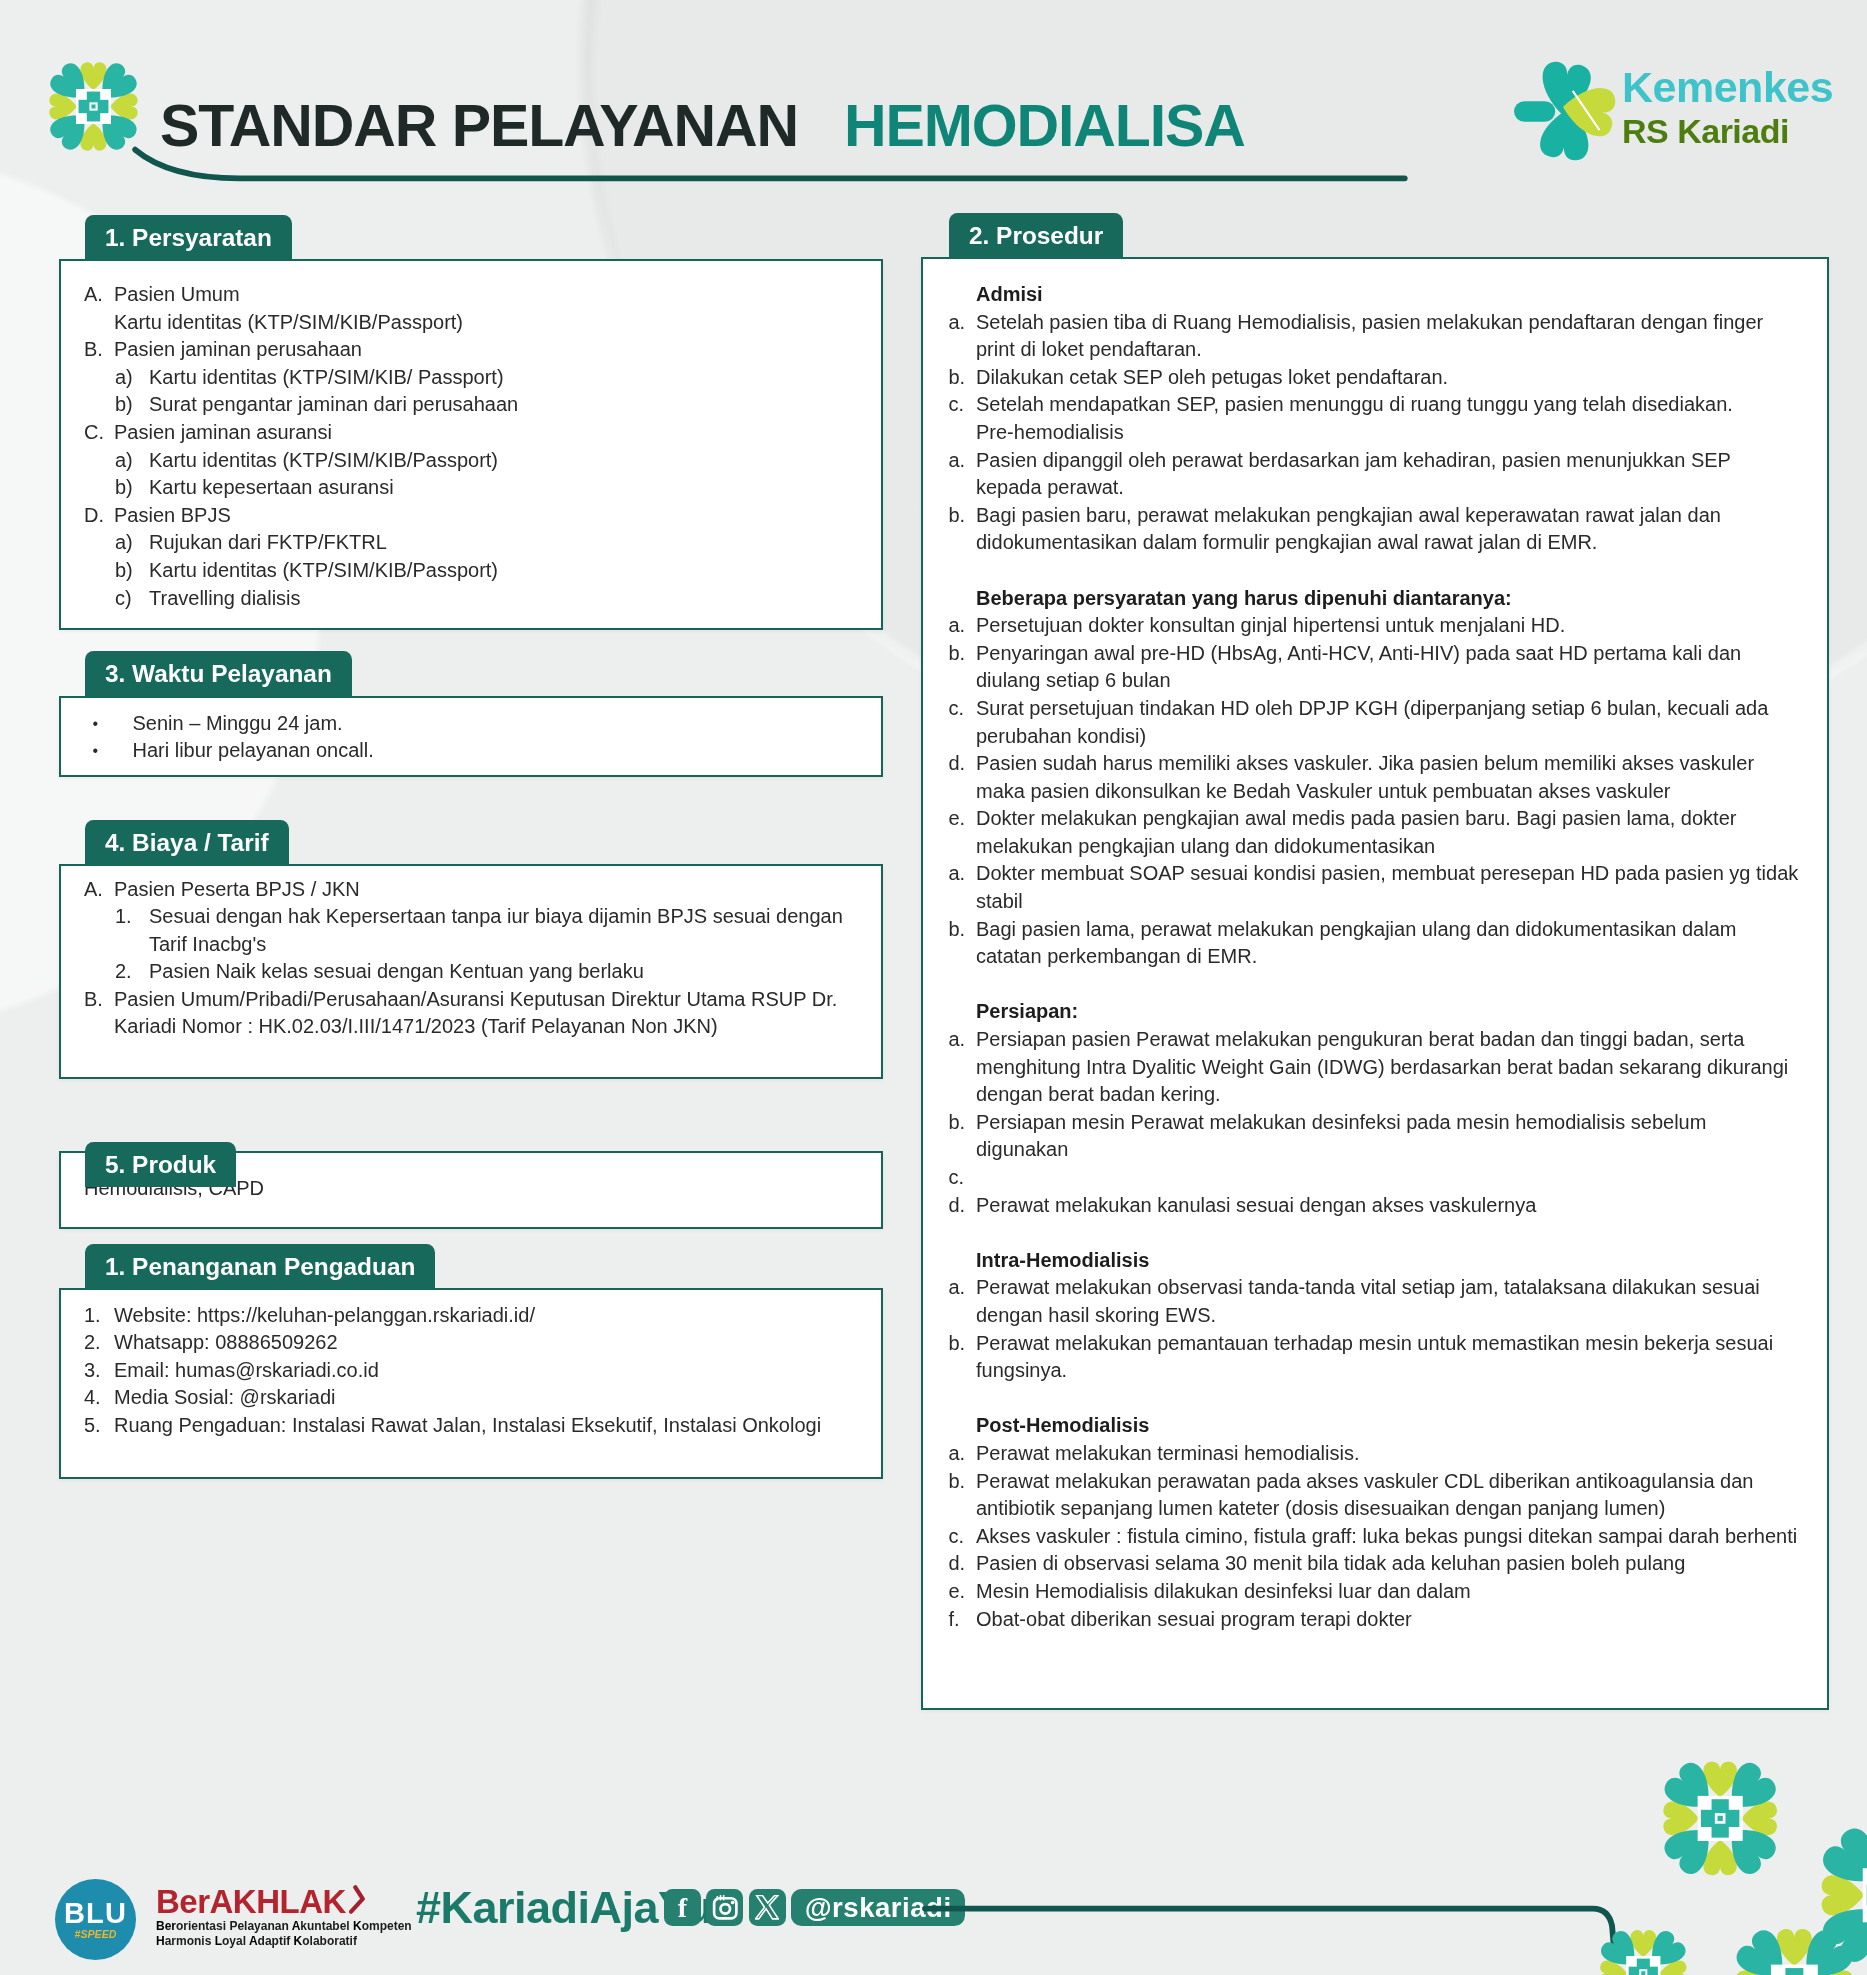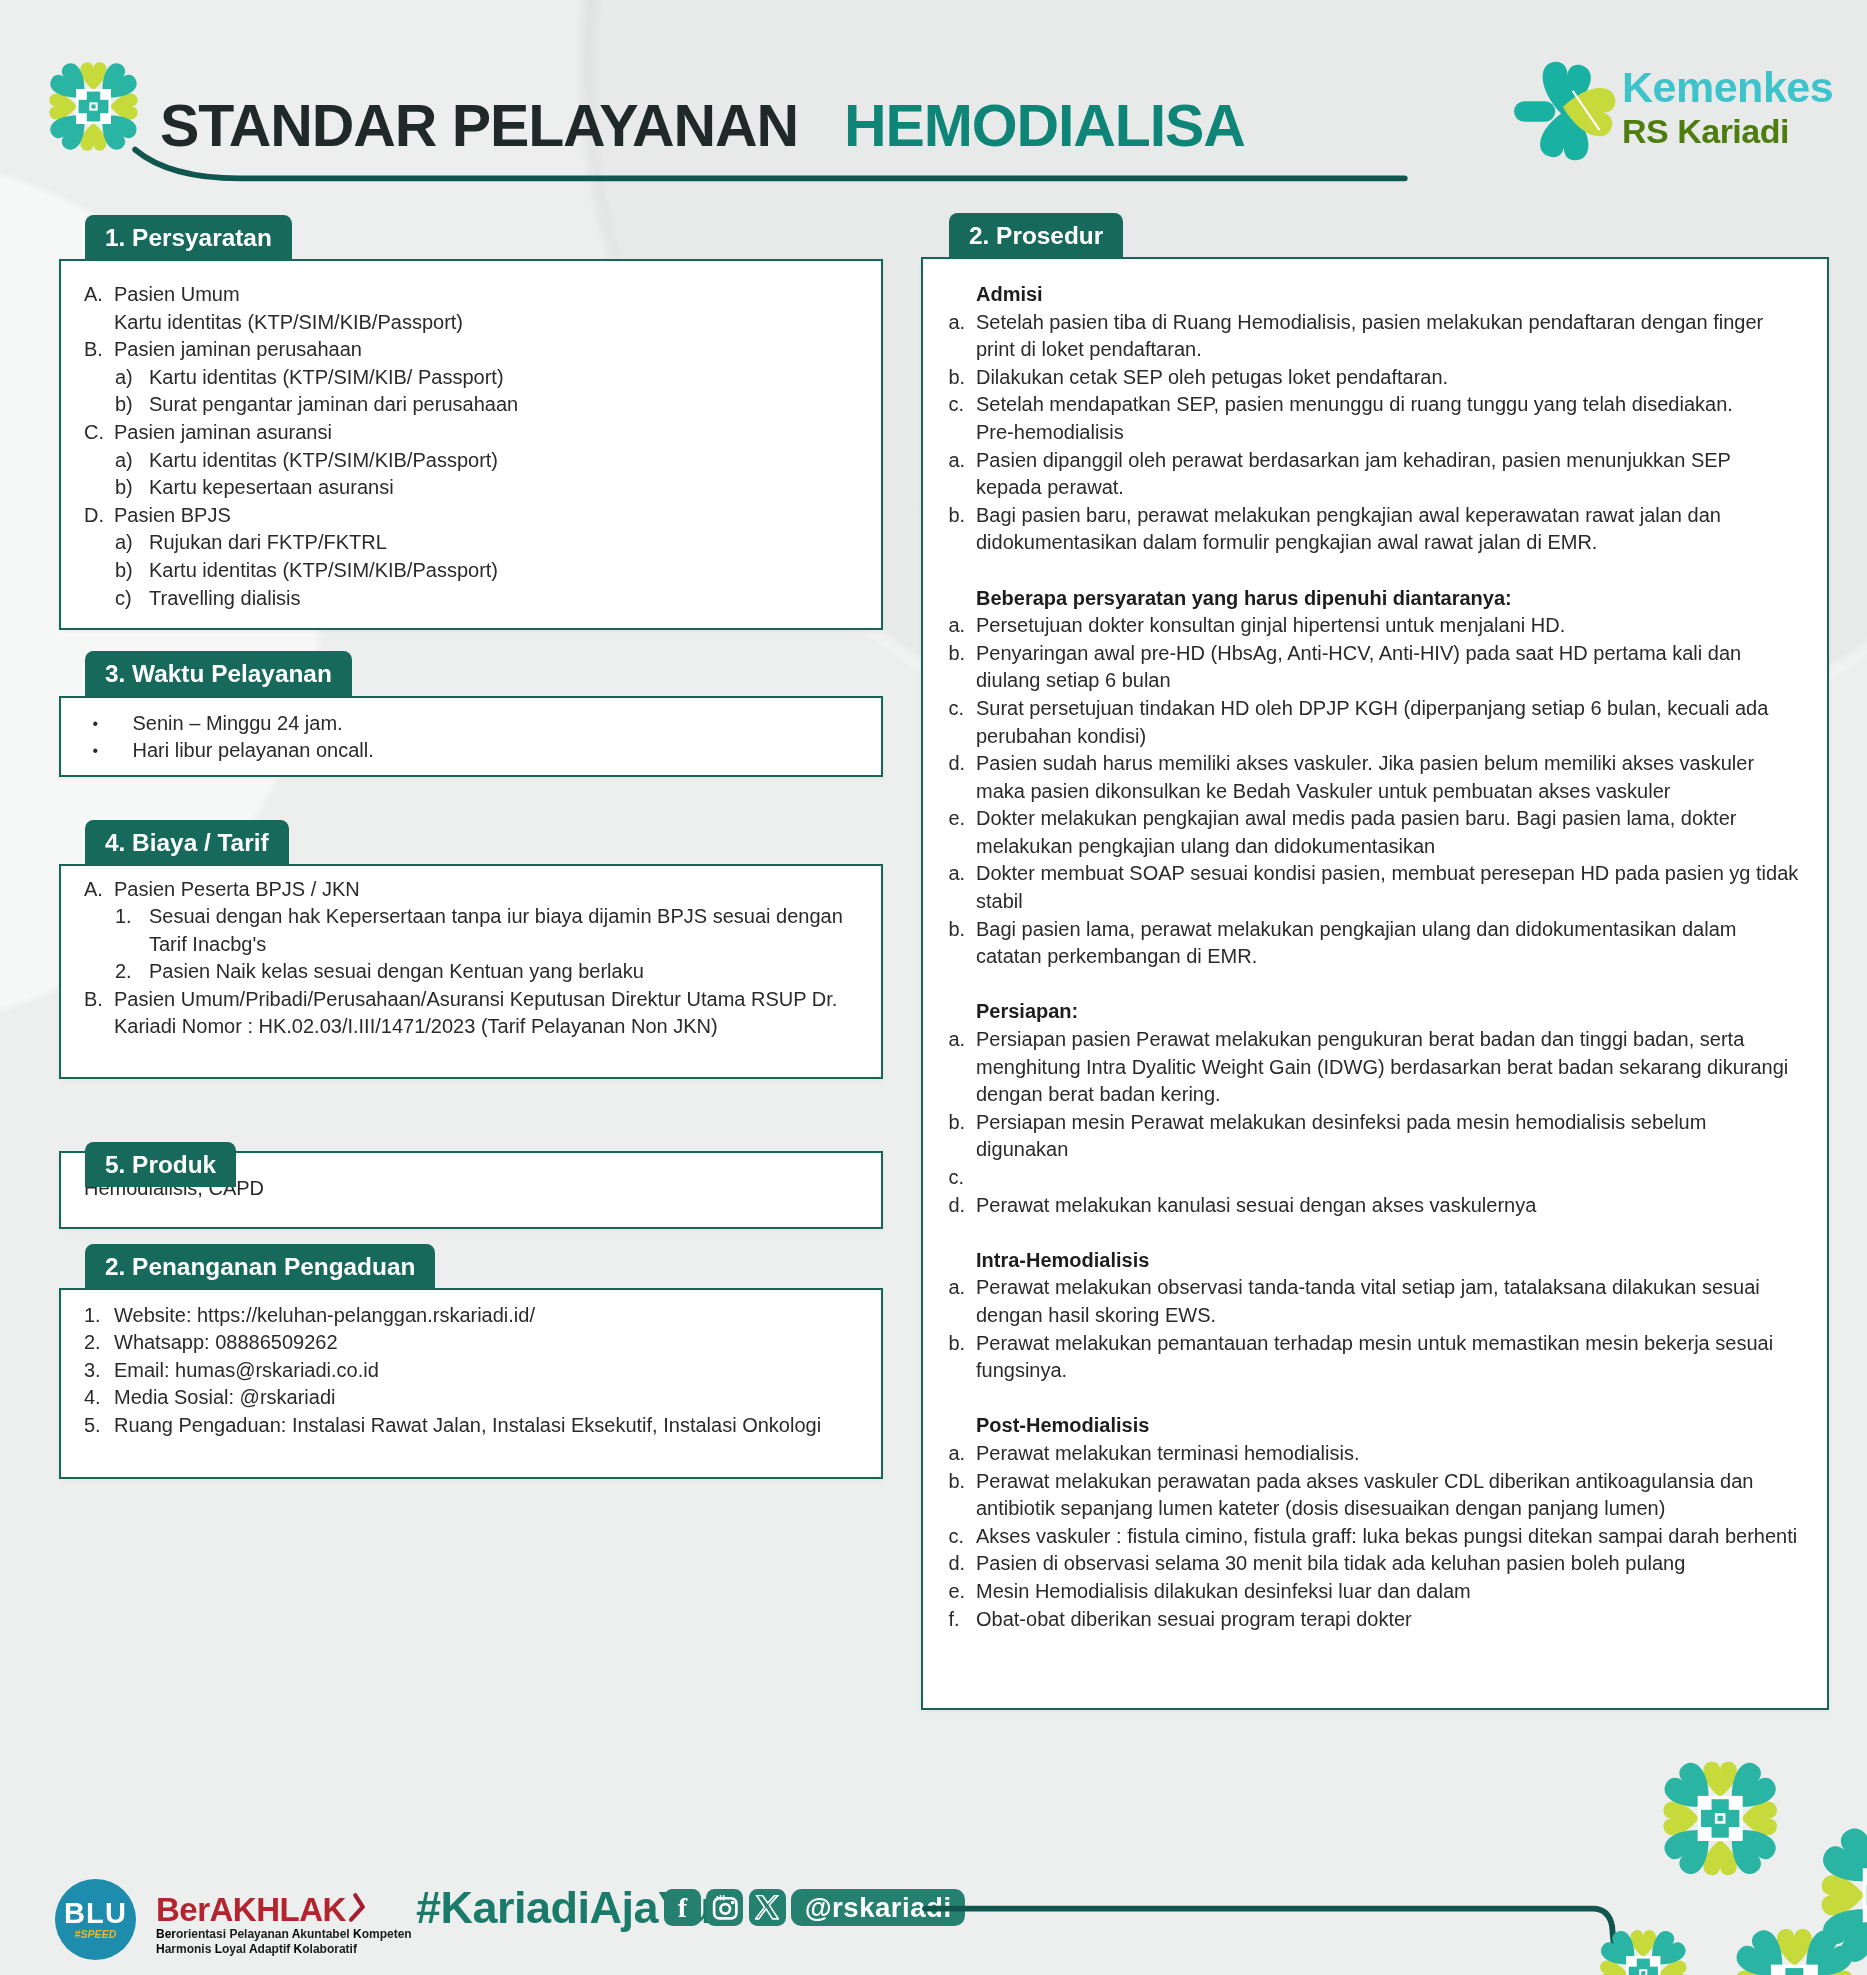--- a/index.html
+++ b/index.html
@@ -47,21 +47,21 @@
   #box-waktu{padding:11.7px 23px;}
   #box-biaya{padding:9.5px 23px;}
   #box-produk{padding:22px 23px 0 23px;}
   #box-pengaduan{padding:11.7px 23px;}
 
   
   .blu-logo{position:absolute;left:55px;top:1879px;width:81px;height:81px;border-radius:50%;
      background:#1e8cad;display:flex;flex-direction:column;align-items:center;justify-content:center;}
   .blu-name{font-size:29px;font-weight:bold;color:#ffffff;letter-spacing:1.1px;line-height:29px;}
   .blu-speed{font-size:10.6px;font-weight:bold;font-style:italic;color:#e9b630;line-height:12.7px;}
-  .berakhlak{position:absolute;left:156px;top:1885px;margin-top:8px;}
+  .berakhlak{position:absolute;left:156px;top:1885px;}
   .berakhlak-title{font-size:33px;font-weight:bold;color:#b3242e;line-height:34px;letter-spacing:-0.5px;display:inline-block;}
   .berakhlak-arrow{display:inline-block;vertical-align:top;margin-left:1.1px;}
   .berakhlak-sub{font-size:12px;line-height:15.4px;font-weight:bold;color:#1c1c1c;}
   .berakhlak-sub .red{color:#000000;}
   .hashtag{position:absolute;left:416px;top:1883px;font-size:45px;font-weight:bold;color:#1b7b6b;
      line-height:49px;letter-spacing:-0.5px;}
   .social{position:absolute;left:664px;top:1889px;display:flex;gap:5.3px;align-items:center;}
   .social .icon{width:37px;height:37px;border-radius:8.5px;background:#26806f;display:flex;
      align-items:center;justify-content:center;}
   .social .pill{height:37px;border-radius:10.6px;background:#26806f;color:#ffffff;font-size:27.6px;
@@ -221,21 +221,21 @@
       </div>
     </div>
 
   <div class="tab" style="left:85px;top:1106px;margin-top:36px;">5. Produk</div>
   <div class="box" id="box-produk" style="left:59px;top:1151px;width:824px;height:78px;">
     <div class="row">
         <span class="txt">Hemodialisis, CAPD</span>
       </div>
   </div>
 
-  <div class="tab" style="left:85px;top:1244px;">2. Penanganan Pengaduan</div>
+  <div class="tab" style="left:85px;top:1244px;">1. Penanganan Pengaduan</div>
   <div class="box" id="box-pengaduan" style="left:59px;top:1288px;width:824px;height:191px;">
 
   <div class="row">
         <span class="lbl">1.</span>
         <span class="txt">Website: https://keluhan-pelanggan.rskariadi.id/</span>
       </div>
       <div class="row">
         <span class="lbl">2.</span>
         <span class="txt">Whatsapp: 08886509262</span>
       </div>

